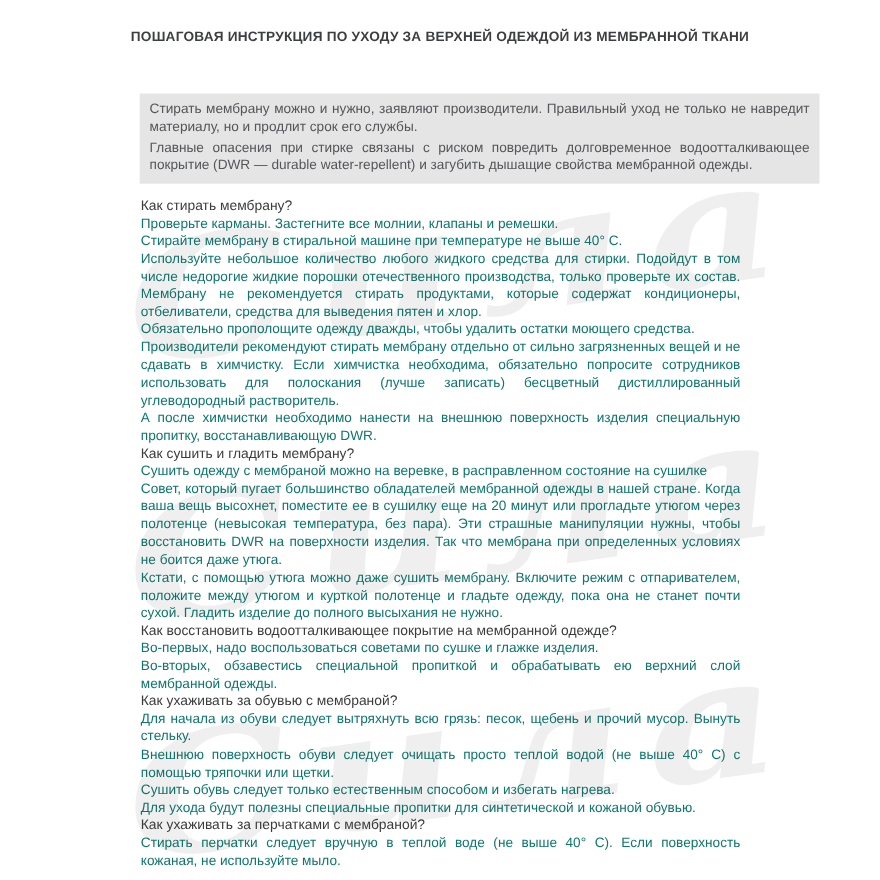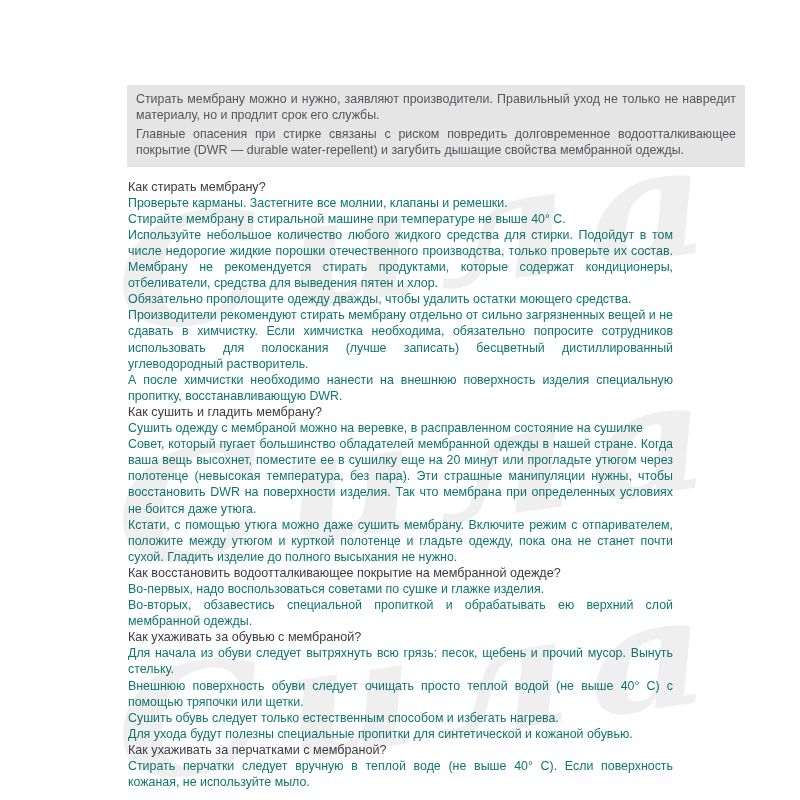--- a/index.html
+++ b/index.html
@@ -99,20 +99,21 @@
   .wm-1 { top: 150px; }
   .wm-2 { top: 385px; }
   .wm-3 { top: 600px; }
 </style>
 </head>
 <body>
 
 <div class="page">
 
   <div class="header">
+    <div class="subtitle">ПОШАГОВАЯ ИНСТРУКЦИЯ ПО УХОДУ ЗА ВЕРХНЕЙ ОДЕЖДОЙ ИЗ МЕМБРАННОЙ ТКАНИ</div>
   </div>
 
   <div class="content">
 
     <div class="intro-box">
       <p>Стирать мембрану можно и нужно, заявляют производители. Правильный уход не только не навредит материалу, но и продлит срок его службы.</p>
       <p>Главные опасения при стирке связаны с риском повредить долговременное водоотталкивающее покрытие (DWR — durable water-repellent) и загубить дышащие свойства мембранной одежды.</p>
     </div>
 
     <div class="body-text">

